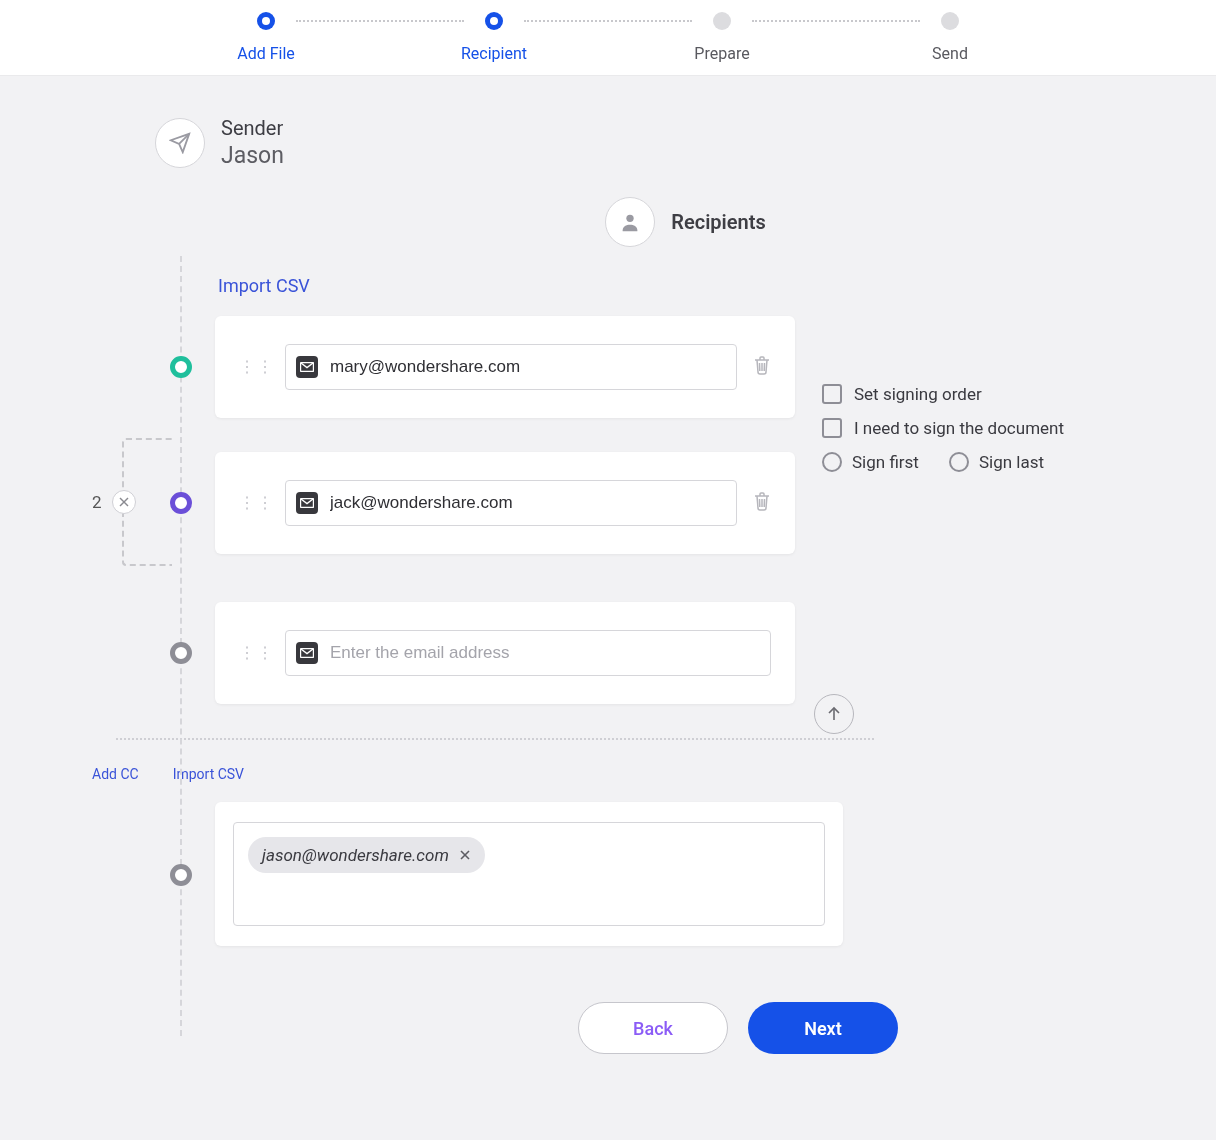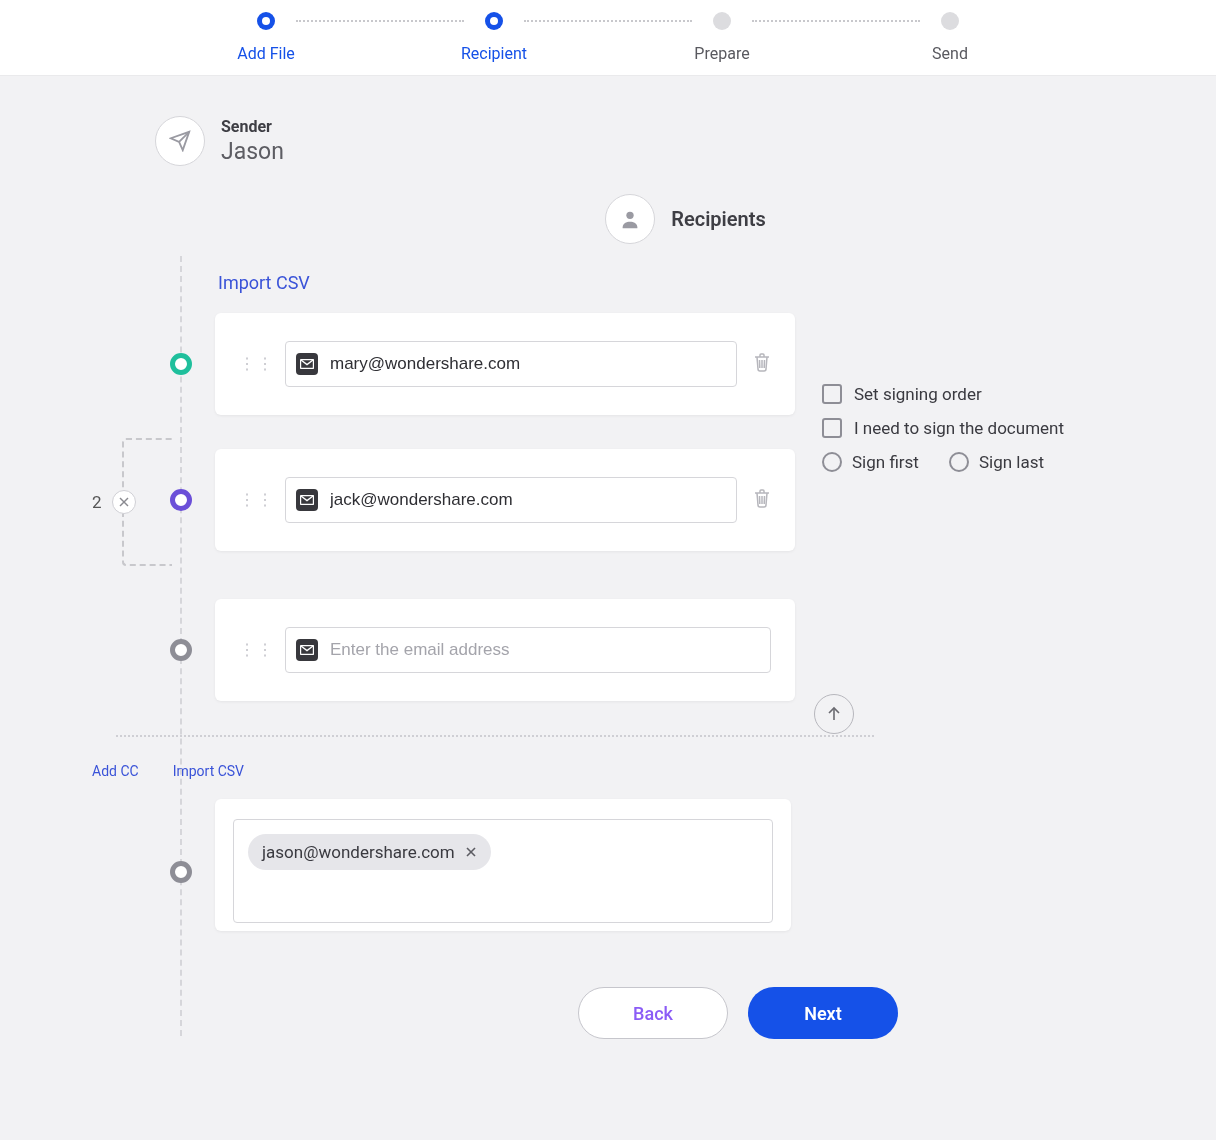--- a/index.html
+++ b/index.html
@@ -19,21 +19,21 @@
   
   .main { position: relative; padding: 40px 0 0 0; }
 
   
   .vline { position: absolute; left: 180px; top: 180px; width: 0; height: 780px; border-left: 2px dashed #d6d6da; z-index: 0; }
 
   
   .sender-row { display: flex; align-items: center; margin-left: 155px; }
   .circle-icon { width: 50px; height: 50px; border-radius: 50%; border: 1px solid #d6d6da; background: #fff; display: flex; align-items: center; justify-content: center; color: #9a9aa2; z-index: 1; }
   .sender-texts { margin-left: 16px; }
-  .sender-title { font-weight: 700; font-size: 16px; color: #3e3e44; }
+  .sender-title { font-weight: 400; font-size: 20px; color: #3e3e44; }
   .sender-name { font-size: 23px; color: #5d5d63; margin-top: 2px; }
 
   
   .recip-header { display: flex; align-items: center; margin-left: 155px; margin-top: 28px; justify-content: center; }
   .recip-title { margin-left: 16px; font-weight: 600; font-size: 20px; color: #3e3e44; }
 
   .import-link { margin-left: 218px; margin-top: 28px; font-size: 18px; color: #3a53d8; cursor: pointer; }
 
   
   .cards-col { position: relative; }
@@ -69,21 +69,21 @@
   
   .moveup { position: absolute; left: 814px; top: 618px; width: 40px; height: 40px; border-radius: 50%; border: 1px solid #b7b7bd; display: flex; align-items: center; justify-content: center; color: #6a6a70; cursor: pointer; background: #f2f2f4; }
 
   
   .hdivider { margin: 34px 0 0 116px; width: 758px; border-top: 2px dotted #cfcfd4; }
 
   
   .cc-links { margin-left: 92px; margin-top: 26px; display: flex; gap: 34px; font-size: 14px; }
   .cc-links span { color: #3a53d8; cursor: pointer; }
 
-  .cc-card { margin-left: 215px; margin-top: 20px; width: 576px; background: #fff; border-radius: 6px; box-shadow: 0 1px 3px rgba(0,0,0,0.06); padding: 20px 18px 8px 18px; position: relative; }
+  .cc-card { margin-left: 215px; margin-top: 20px; width: 628px; background: #fff; border-radius: 6px; box-shadow: 0 1px 3px rgba(0,0,0,0.06); padding: 20px 18px 20px 18px; position: relative; font-style: italic; }
   .cc-inner { border: 1px solid #d6d6da; border-radius: 4px; padding: 14px; min-height: 104px; }
   .chip { display: inline-flex; align-items: center; background: #e6e6ea; border-radius: 20px; padding: 8px 14px; font-size: 17px; color: #3a3a40; }
   .chip-x { margin-left: 10px; cursor: pointer; color: #5c5c62; display: inline-flex; }
   .cc-node { position: absolute; left: -45px; top: 62px; width: 22px; height: 22px; border-radius: 50%; border: 5px solid #8e8e96; background: #fff; z-index: 2; }
 
   
   .footer { display: flex; gap: 20px; justify-content: center; margin-top: 56px; margin-left: 260px; }
   .btn { width: 150px; height: 52px; border-radius: 28px; font-size: 18px; font-weight: 500; cursor: pointer; display: flex; align-items: center; justify-content: center; }
   .btn-back { border: 1px solid #c6c6cc; background: #fff; color: #8b5cf6; }
   .btn-next { border: none; background: #1551e8; color: #fff; font-weight: 600; }

